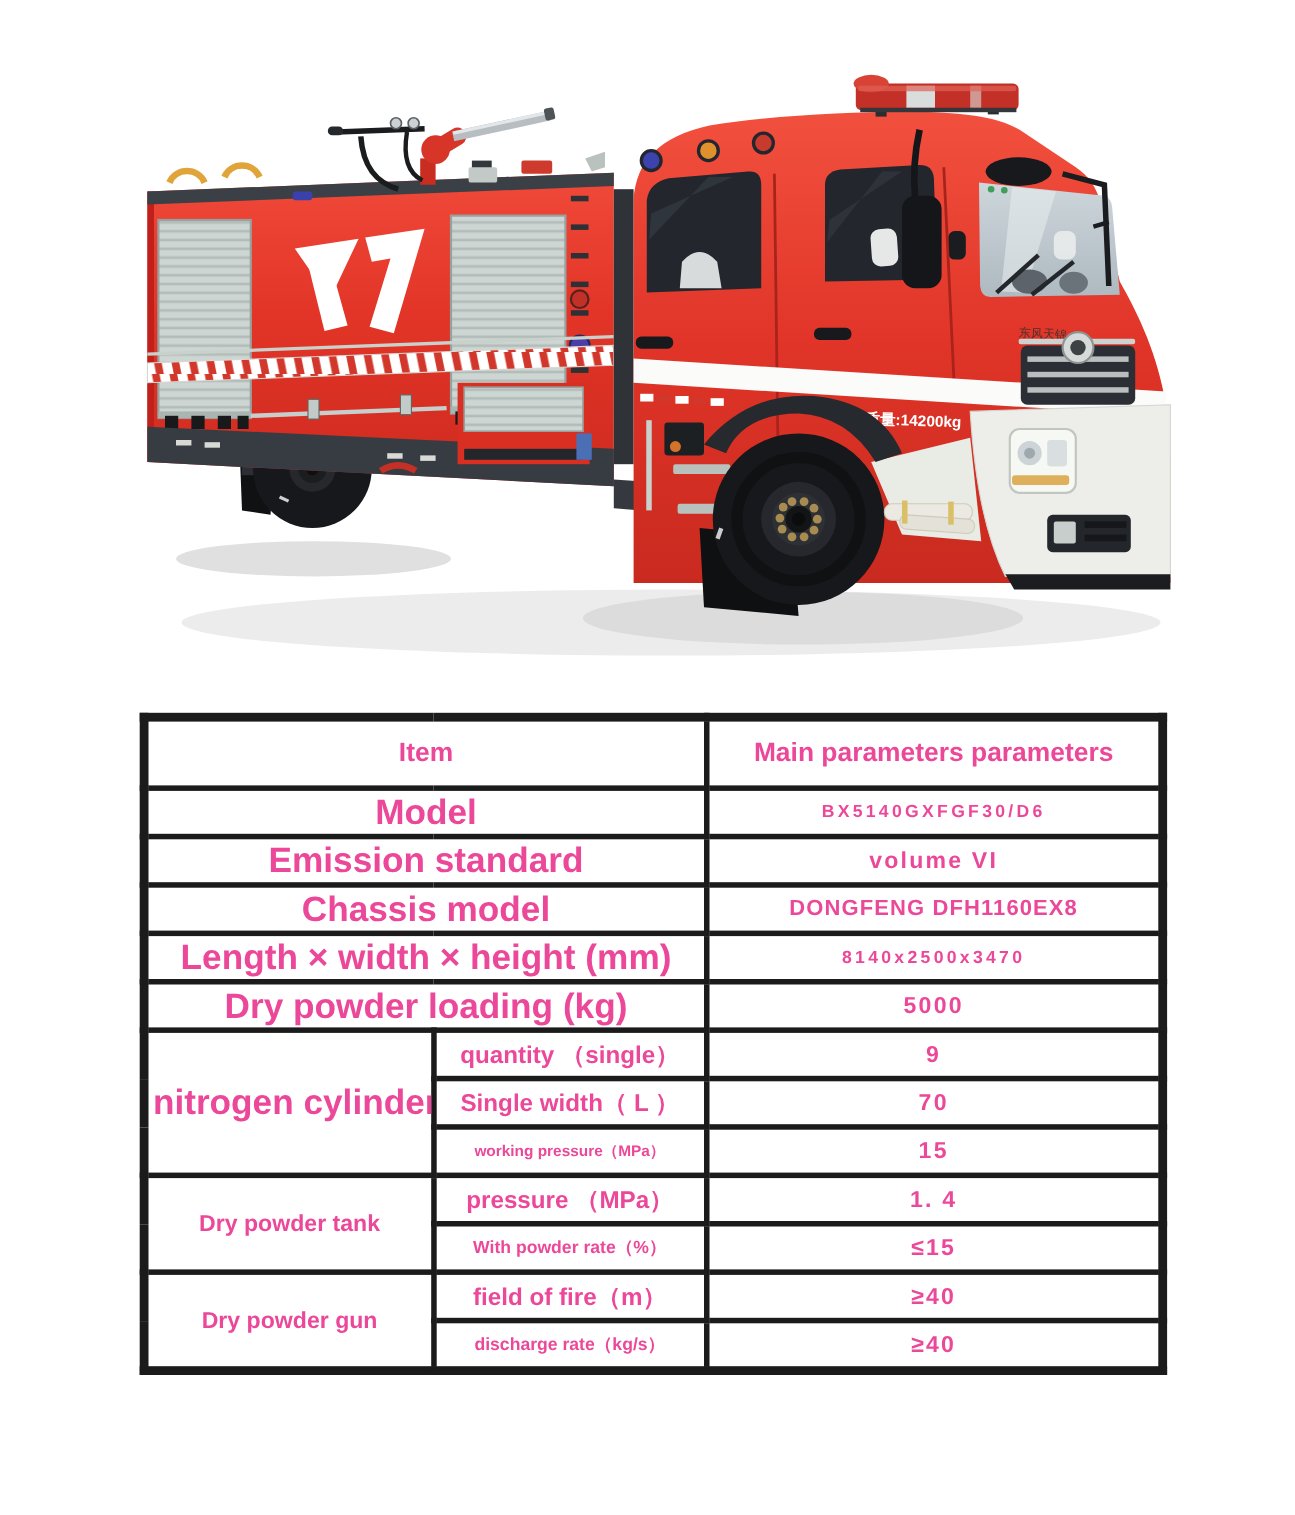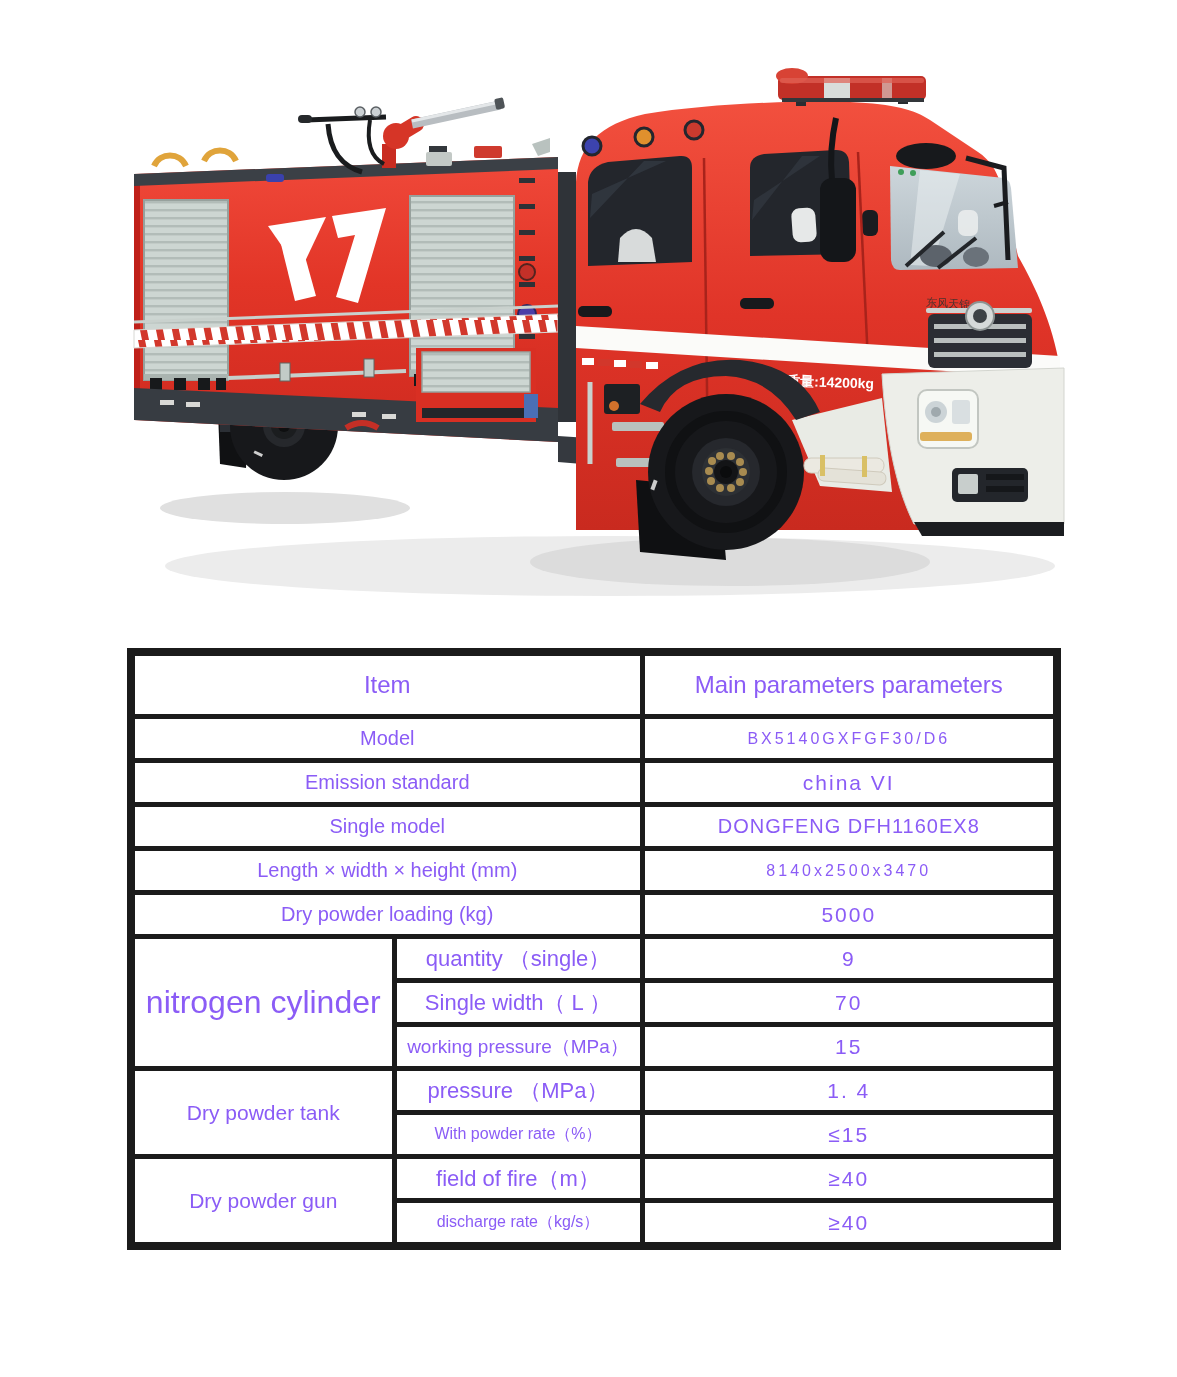--- a/index.html
+++ b/index.html
@@ -12,42 +12,43 @@
   }
   .truck-wrap { position:absolute; left:120px; top:60px; width:950px; height:560px; }
   .truck-wrap svg { display:block; width:950px; height:560px; }
 
   .spec-wrap { position:absolute; left:127px; top:648px; }
   table.spec {
     border-collapse:collapse;
     table-layout:fixed;
     width:867px;
     border:8px solid #1b1b1b;
-    color:#8b5cf6;
+    color:#ec4899;
+    font-weight:bold;
   }
   table.spec td {
     border:5px solid #1b1b1b;
     text-align:center;
     vertical-align:middle;
     padding:0 4px;
     background:#ffffff;
     overflow:hidden;
     white-space:nowrap;
   }
   tr.r-head td { height:58px; font-size:24px; }
   tr.r td { height:39px; }
-  .lbl  { font-size:20px; }
+  .lbl  { font-size:32px; }
   .val  { font-size:21px; letter-spacing:2px; }
   .val-wide { font-size:16px; letter-spacing:3px; }
   .val-chassis { font-size:20px; letter-spacing:1px; }
   .cat-big { font-size:32px; }
   .cat-sm  { font-size:21px; }
   .sub     { font-size:22px; }
   .sub-md  { font-size:16px; }
-  .sub-cond{ font-size:19px; }
+  .sub-cond{ font-size:14px; }
 </style>
 </head>
 <body>
 
 <div class="truck-wrap">
 <svg viewBox="0 0 950 560" xmlns="http://www.w3.org/2000/svg">
   <defs>
     <linearGradient id="redV" x1="0" y1="0" x2="0" y2="1">
       <stop offset="0" stop-color="#f0493a"></stop>
           <stop offset="0.45" stop-color="#e23527"></stop>
@@ -328,24 +329,24 @@
   <tr class="r-head">
     <td colspan="2" class="lbl">Item</td>
     <td class="lbl">Main parameters parameters</td>
   </tr>
   <tr class="r">
     <td colspan="2" class="lbl">Model</td>
     <td class="val-wide">BX5140GXFGF30/D6</td>
   </tr>
   <tr class="r">
     <td colspan="2" class="lbl">Emission standard</td>
-    <td class="val">china VI</td>
-  </tr>
-  <tr class="r">
-    <td colspan="2" class="lbl">Single model</td>
+    <td class="val">volume VI</td>
+  </tr>
+  <tr class="r">
+    <td colspan="2" class="lbl">Chassis model</td>
     <td class="val-chassis">DONGFENG DFH1160EX8</td>
   </tr>
   <tr class="r">
     <td colspan="2" class="lbl">Length × width × height (mm)</td>
     <td class="val-wide">8140x2500x3470</td>
   </tr>
   <tr class="r">
     <td colspan="2" class="lbl">Dry powder loading (kg)</td>
     <td class="val">5000</td>
   </tr>

